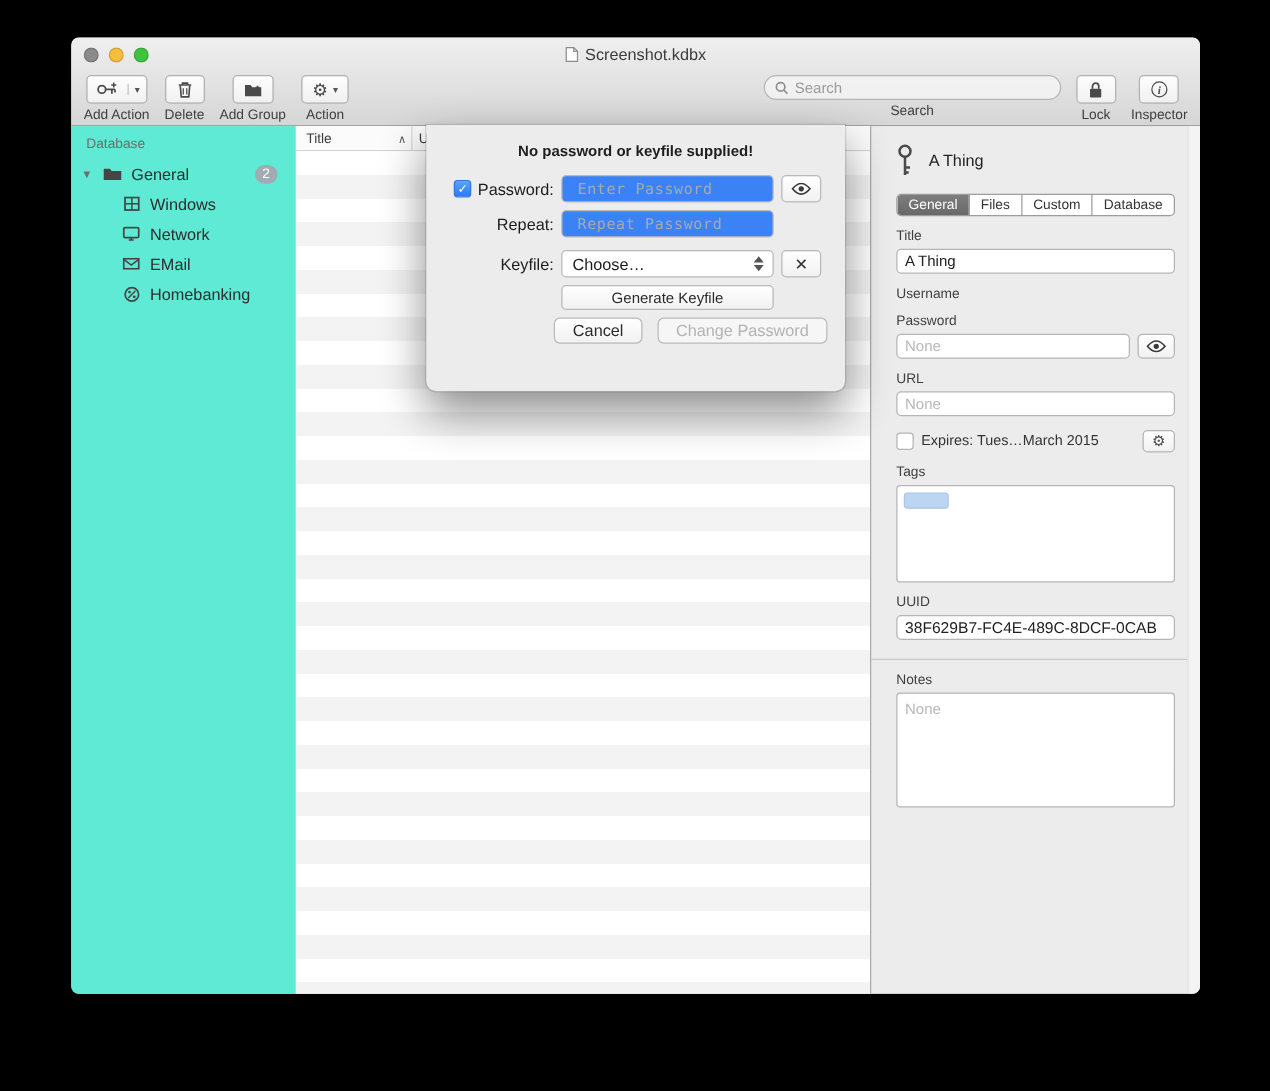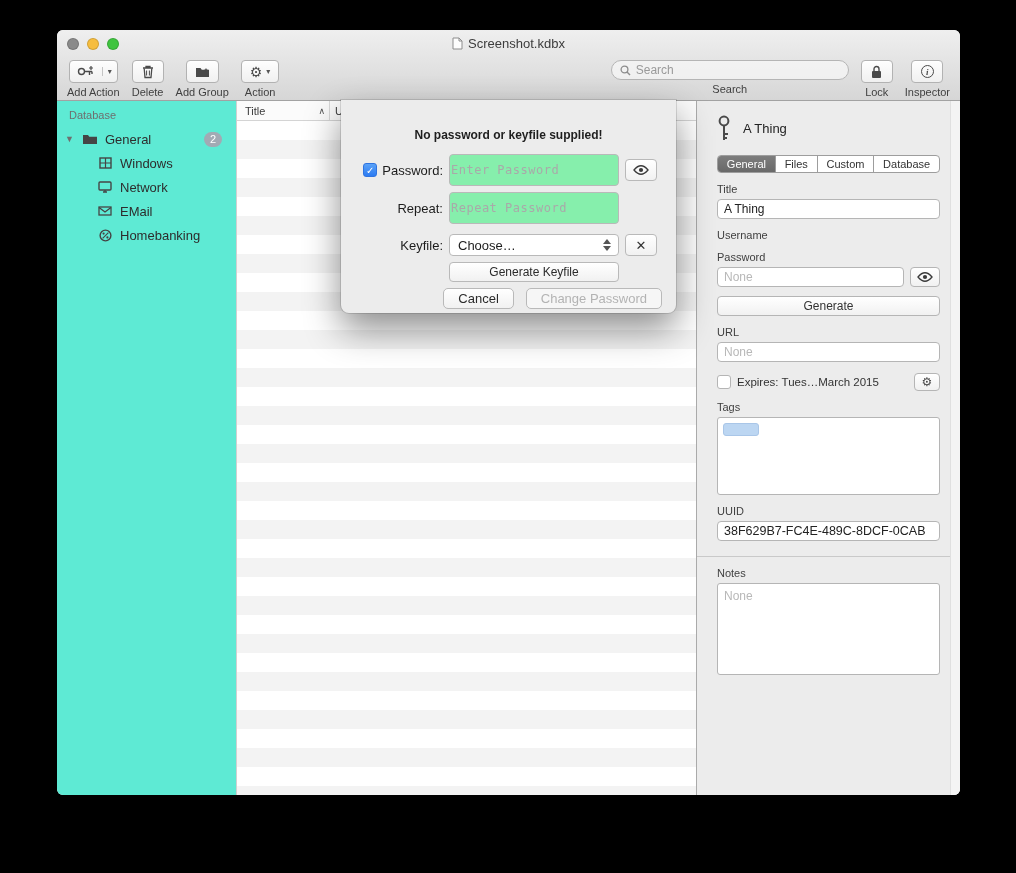--- a/index.html
+++ b/index.html
@@ -114,27 +114,27 @@
   .hdivider { height:1px; background:#c9c9c9; margin:15px -20px 0; }
   .notes-box { height:92px; width:100%; background:#fff; border:1px solid #b5b5b5;
                border-radius:3px; padding:5px 6px; font-size:12px; resize:none; outline:none;
                font-family:"Liberation Sans",sans-serif; color:#222; }
   .notes-box::placeholder { color:#b8b8b8; }
 
   
   .dialog { position:absolute; left:284px; top:70px; width:335px; height:213px; z-index:30;
             background:#ececec; border-radius:0 0 8px 8px; padding:10px 14px 0;
             box-shadow:0 16px 36px rgba(0,0,0,.45), 0 0 0 1px rgba(0,0,0,.12); }
-  .dmsg { text-align:center; font-size:12px; font-weight:bold; color:#1e1e1e; margin:18px 0 12px; }
+  .dmsg { text-align:center; font-size:12px; font-weight:bold; color:#1e1e1e; margin:4px 0 12px; }
   .drow { display:grid; grid-template-columns:88px 170px 32px; gap:6px; align-items:center;
           margin-bottom:6px; }
   .dlabel { display:flex; justify-content:flex-end; align-items:center; gap:5px;
             font-size:13px; color:#1c1c1c; white-space:nowrap; }
-  .dfield { height:32px; border:1px solid #b9b9b9; border-radius:4px; background:#86efac;
-            padding:0 1px; font-size:12px; color:#222; width:100%; outline:none;
+  .dfield { height:22px; border:1px solid #b9b9b9; border-radius:4px; background:#3b82f6;
+            padding:0 12px; font-size:12px; color:#222; width:100%; outline:none;
             font-family:"Liberation Sans",sans-serif; }
   .dfield::placeholder { color:#a9a9a9; font-family:"DejaVu Sans Mono",monospace;
                          font-size:12px; letter-spacing:.5px; }
   .dacc { height:22px; border:1px solid #b9b9b9; border-radius:4px;
           background:linear-gradient(#fff,#f1f1f1); display:flex; align-items:center;
           justify-content:center; font-size:13px; color:#333; }
   .kf-gap { margin-top:10px; }
   .kselect { height:22px; border:1px solid #b9b9b9; border-radius:4px; background:#fff;
              display:flex; align-items:center; padding:0 4px 0 8px; font-size:13px; color:#1c1c1c; }
   .stepper { margin-left:auto; display:flex; flex-direction:column; gap:2px;
@@ -359,21 +359,20 @@
           <div class="sq-btn">
             <span>
               <svg width="16" height="10" viewBox="0 0 16 10">
                   <path d="M1 5 Q8 -3.5 15 5 Q8 13.5 1 5 Z" fill="none" stroke="#3a3a3a" stroke-width="1.3"></path>
                   <circle cx="8" cy="5" r="2.1" fill="#3a3a3a"></circle>
                 </svg>
             </span>
           </div>
         </div>
 
-        <div class="wide-btn">Generate</div>
 
         <div class="flabel">URL</div>
         <input class="tfield" type="text" placeholder="None" style="">
 
         <div class="expires-row">
           <span class="cb cb-off"></span>
           <span>Expires: Tues…March 2015</span>
           <div class="gear-btn">
             <span>⚙</span>
           </div>

